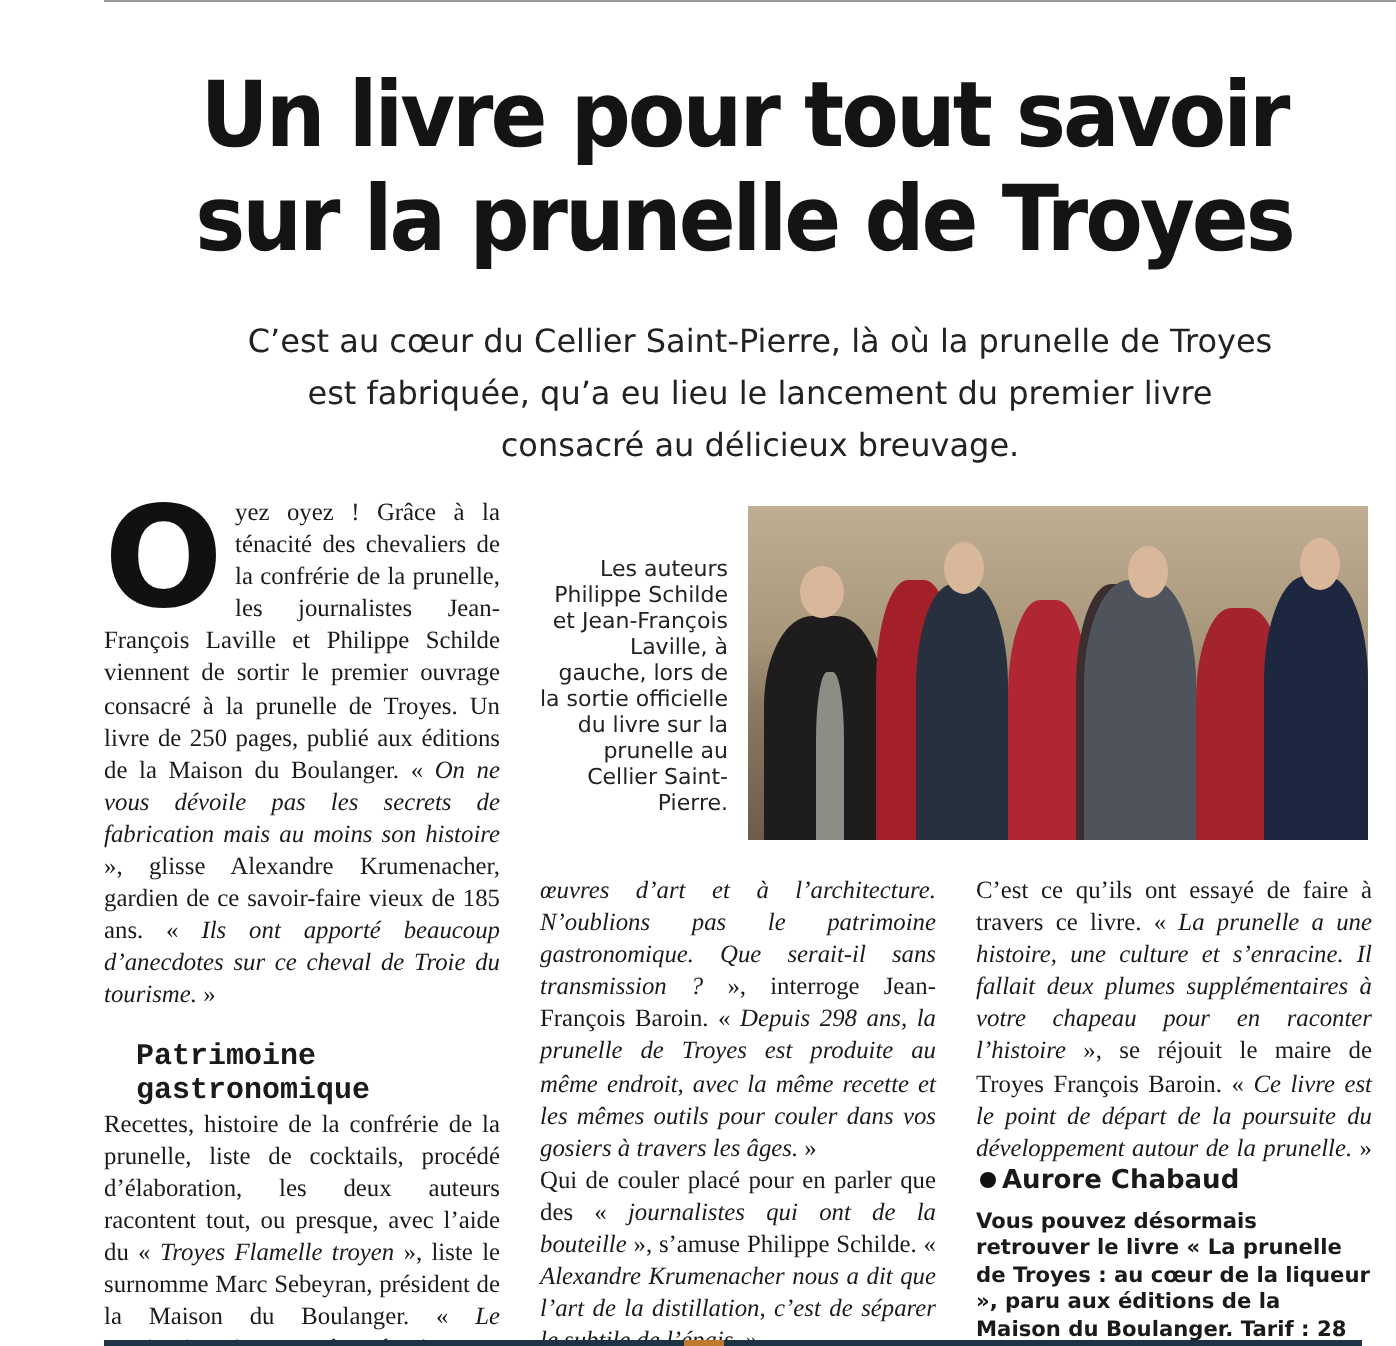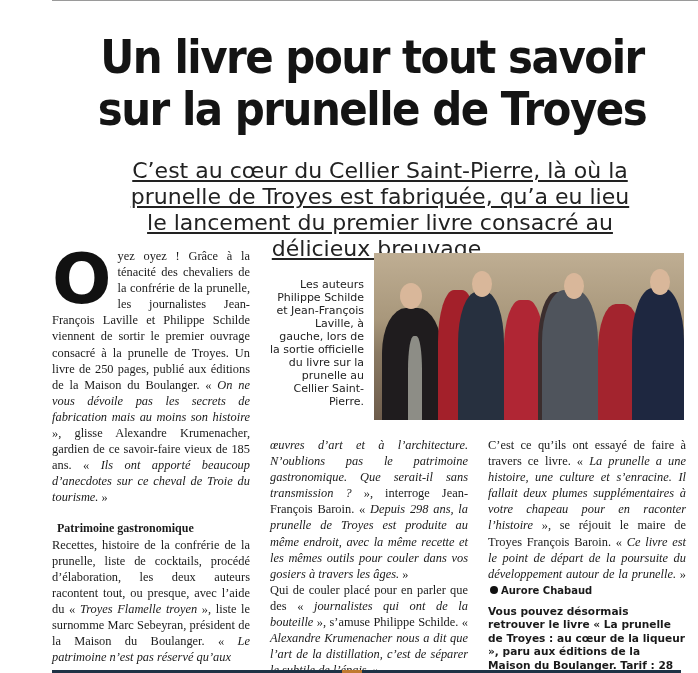--- a/index.html
+++ b/index.html
@@ -2,38 +2,38 @@
 <html><head>
 <meta charset="utf-8">
 <style>
   html, body { margin:0; padding:0; background:#fff; }
   body { width:698px; height:673px; position:relative; overflow:hidden; color:#1a1a1a; }
   .topline { position:absolute; left:52px; top:0; width:646px; height:1px; background:#9a9a9a; }
   .headline { position:absolute; left:52px; top:36px; width:640px; text-align:center;
     font-family:"DejaVu Sans", sans-serif; font-weight:bold; font-size:42px; line-height:48px;
     letter-spacing:-1.5px; color:#141414; transform:scaleY(1.08); }
   .standfirst { position:absolute; left:120px; top:158px; width:520px; text-align:center;
-    font-family:"DejaVu Sans", sans-serif; font-size:22px; line-height:26px; color:#222;text-decoration:underline; }
+    font-family:"DejaVu Sans", sans-serif; font-size:16px; line-height:26px; color:#222; }
   .col { position:absolute; font-family:"Liberation Serif", serif; font-size:12.4px; line-height:16.1px;
     text-align:justify; color:#1a1a1a; hyphens:auto; }
   .col1 { left:52px; top:248px; width:198px; }
   .col2 { left:270px; top:437px; width:198px; }
   .col3 { left:488px; top:437px; width:198px; }
   .dropcap { float:left; font-family:"DejaVu Sans", sans-serif; font-weight:bold; font-size:70px;
     line-height:58px; margin:2px 6px 0 0; color:#111; }
   .col i { }
-  .subhead { font-family:Liberation Serif, serif; font-weight:bold; font-size:12px; margin:14px 0 0 5px; line-height:17px; }
+  .subhead { font-family:Liberation Mono, monospace; font-weight:bold; font-size:15px; margin:14px 0 0 16px; line-height:17px; }
   .caption { position:absolute; left:268px; top:278px; width:96px; text-align:right;
     font-family:"DejaVu Sans", sans-serif; font-size:11px; line-height:13px; color:#222; }
   .photo { position:absolute; left:374px; top:253px; width:310px; height:167px; overflow:hidden;
     background:linear-gradient(180deg,#bfae93 0%,#a8977b 40%,#8a7a63 60%,#6d5c4c 100%); }
   .person { position:absolute; bottom:0; border-radius:40% 40% 0 0; }
   .head { position:absolute; border-radius:50%; background:#d9b79a; }
   .byline-dot { display:inline-block; width:8px; height:8px; border-radius:50%; background:#111; margin:0 3px 0 2px; vertical-align:0; }
-  .byline { font-family:"DejaVu Sans", sans-serif; font-weight:bold; font-size:10px; font-style:normal; }
+  .byline { font-family:"DejaVu Sans", sans-serif; font-weight:bold; font-size:13px; font-style:normal; }
   .boxnote { font-family:"DejaVu Sans", sans-serif; font-weight:bold; font-size:10.6px; line-height:13.5px; margin-top:6px; text-align:left; }
   .bottombar { position:absolute; left:52px; top:670px; width:629px; height:3px; background:#1e3346; }
   .bottombar .accent { position:absolute; left:290px; width:20px; height:3px; background:#c07a30; }
 </style>
 </head>
 <body>
 
 <div class="topline"></div>
 
 <div class="headline">

